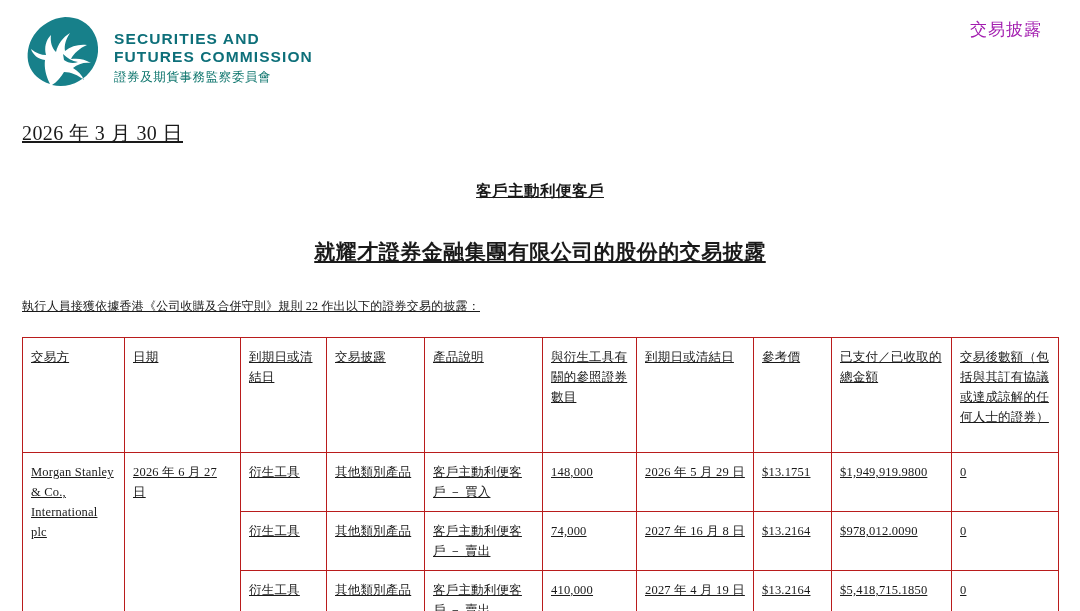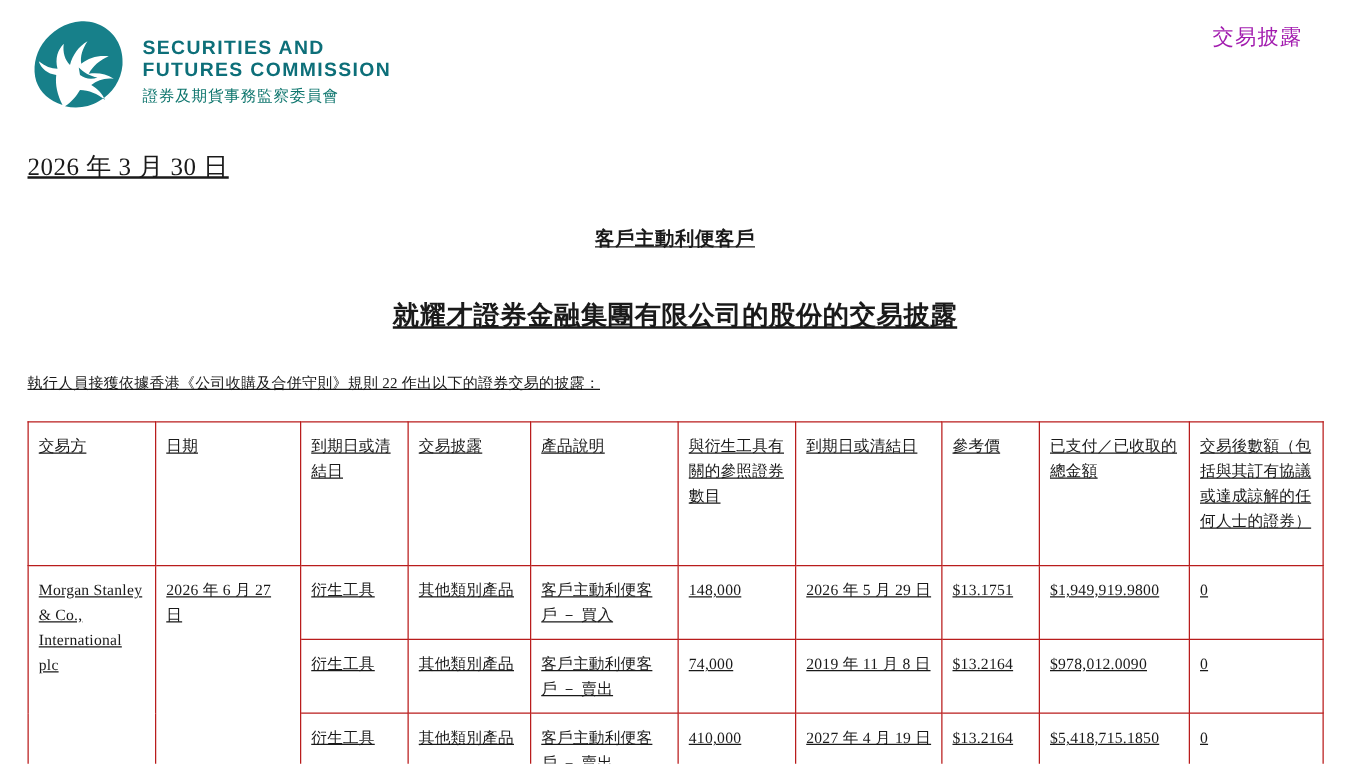--- a/index.html
+++ b/index.html
@@ -200,21 +200,21 @@
         <td>2026 年 5 月 29 日</td>
         <td class="num">$13.1751</td>
         <td class="num">$1,949,919.9800</td>
         <td class="num">0</td>
       </tr>
       <tr>
         <td>衍生工具</td>
         <td>其他類別產品</td>
         <td>客戶主動利便客戶 － 賣出</td>
         <td class="num">74,000</td>
-        <td>2019 年 11 月 8 日</td>
+        <td>2027 年 16 月 8 日</td>
         <td class="num">$13.2164</td>
         <td class="num">$978,012.0090</td>
         <td class="num">0</td>
       </tr>
       <tr>
         <td>衍生工具</td>
         <td>其他類別產品</td>
         <td>客戶主動利便客戶 － 賣出</td>
         <td class="num">410,000</td>
         <td>2027 年 4 月 19 日</td>

